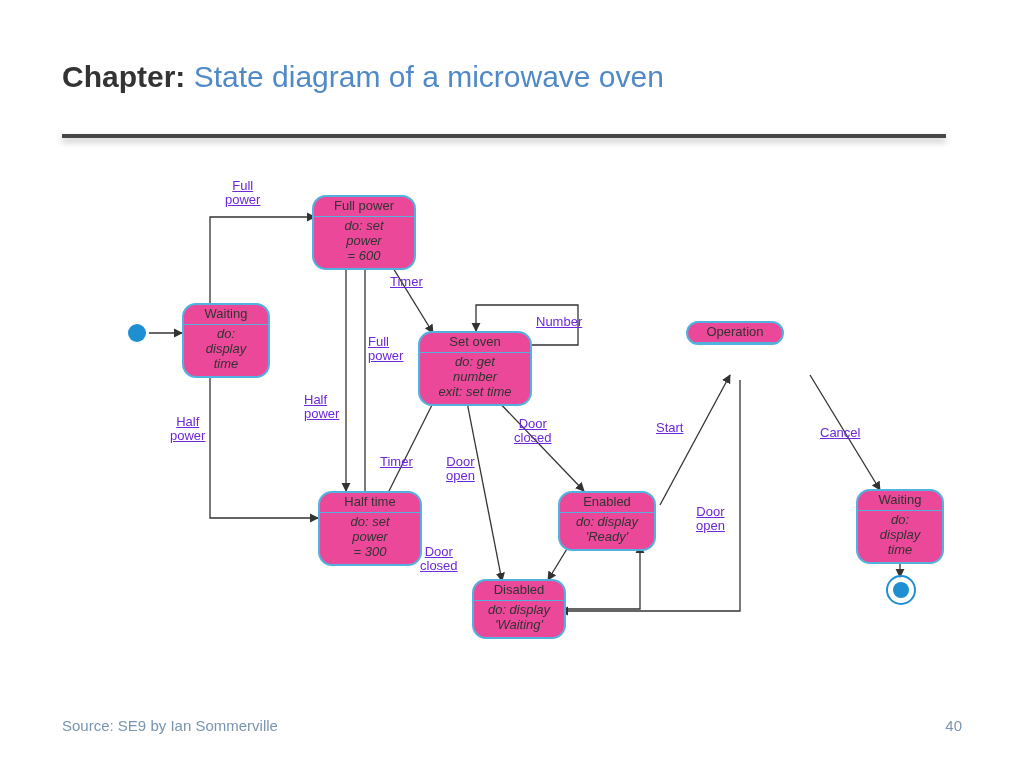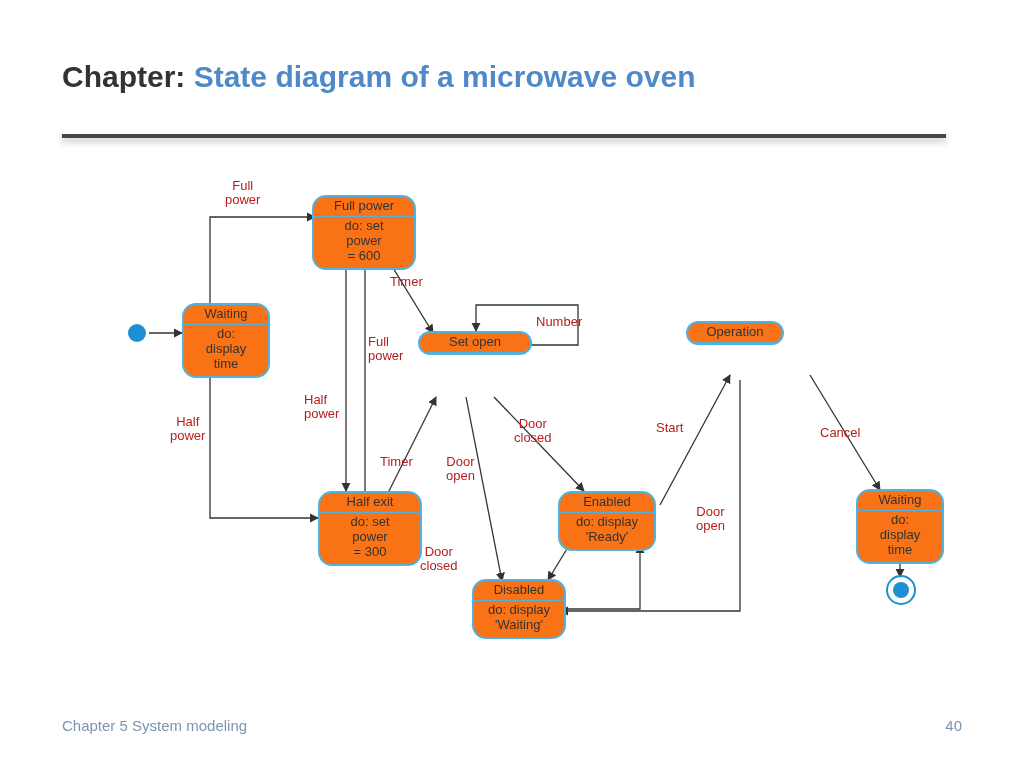--- a/index.html
+++ b/index.html
@@ -18,21 +18,21 @@
     width: 100%;
     height: 100%;
   }
   .title {
     position: absolute;
     left: 62px;
     top: 60px;
     font-size: 30px;
     font-weight: 700;
   }
-  .title .accent { color: #5089c7; font-weight: 700; }
+  .title .accent { color: #5089c7; font-weight: 400; }
   .hr {
     position: absolute;
     left: 62px;
     right: 78px;
     top: 134px;
     height: 4px;
     background: #474747;
     box-shadow: 0 4px 6px rgba(0,0,0,.25);
   }
   .diagram {
@@ -40,42 +40,44 @@
     left: 100px;
     top: 175px;
     width: 870px;
     height: 480px;
   }
   .diagram svg { position: absolute; left: 0; top: 0; }
   .state {
     position: absolute;
     border: 2px solid #51b2e0;
     border-radius: 14px;
-    background: #f97316;
+    background: #ec4899;
     text-align: center;
     font-size: 13px;
     line-height: 1.15;
     overflow: hidden;
   }
   .state .name {
     border-bottom: 1.5px solid #51b2e0;
     padding: 2px 6px 2px;
     font-weight: 400;
   }
   .state .act {
     padding: 2px 12px 4px;
     font-weight: 400;
+    font-style: italic;
   }
   .lbl {
     position: absolute;
     font-size: 13px;
-    color: #b91c1c;
+    color: #6d28d9;
     text-align: center;
     line-height: 1.1;
     white-space: pre;
+    text-decoration: underline;
   }
   .initial {
     position: absolute;
     width: 18px; height: 18px;
     background: #1f8fd4;
     border-radius: 50%;
   }
   .final-outer {
     position: absolute;
     width: 26px; height: 26px;
@@ -157,26 +159,27 @@
       <div class="name">Waiting</div>
       <div class="act">do: display<br>time</div>
     </div>
 
     <div class="state" style="left:212px; top:20px; width:100px;">
       <div class="name">Full power</div>
       <div class="act">do: set power<br>= 600</div>
     </div>
 
     <div class="state" style="left:218px; top:316px; width:100px;">
-      <div class="name">Half exit</div>
+      <div class="name">Half time</div>
       <div class="act">do: set power<br>= 300</div>
     </div>
 
     <div class="state" style="left:318px; top:156px; width:110px;">
-      <div class="name">Set open</div>
+      <div class="name">Set oven</div>
+      <div class="act">do: get number<br>exit: set time</div>
     </div>
 
     <div class="state" style="left:458px; top:316px; width:94px;">
       <div class="name">Enabled</div>
       <div class="act">do: display<br>'Ready'</div>
     </div>
 
     <div class="state" style="left:372px; top:404px; width:90px;">
       <div class="name">Disabled</div>
       <div class="act">do: display<br>'Waiting'</div>
@@ -204,16 +207,16 @@
     <div class="lbl" style="left:436px; top:140px;">Number</div>
     <div class="lbl" style="left:414px; top:242px;">Door<br>closed</div>
     <div class="lbl" style="left:346px; top:280px;">Door<br>open</div>
     <div class="lbl" style="left:320px; top:370px;">Door<br>closed</div>
     <div class="lbl" style="left:556px; top:246px;">Start</div>
     <div class="lbl" style="left:596px; top:330px;">Door<br>open</div>
     <div class="lbl" style="left:720px; top:240px;margin-top:11px;">Cancel</div>
   </div>
 
   <div class="footer">
-    <span>Chapter 5 System modeling</span>
+    <span>Source: SE9 by Ian Sommerville</span>
     <span>40</span>
   </div>
 </div>
 
 </body></html>

